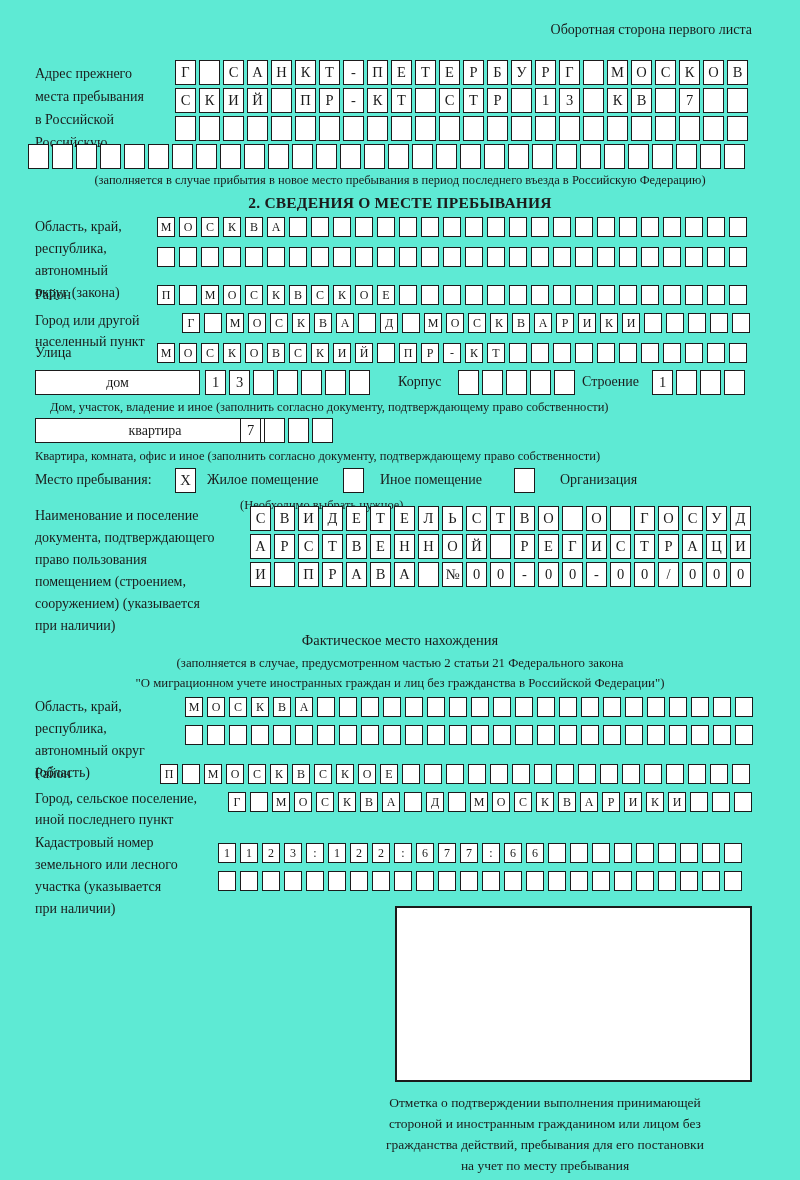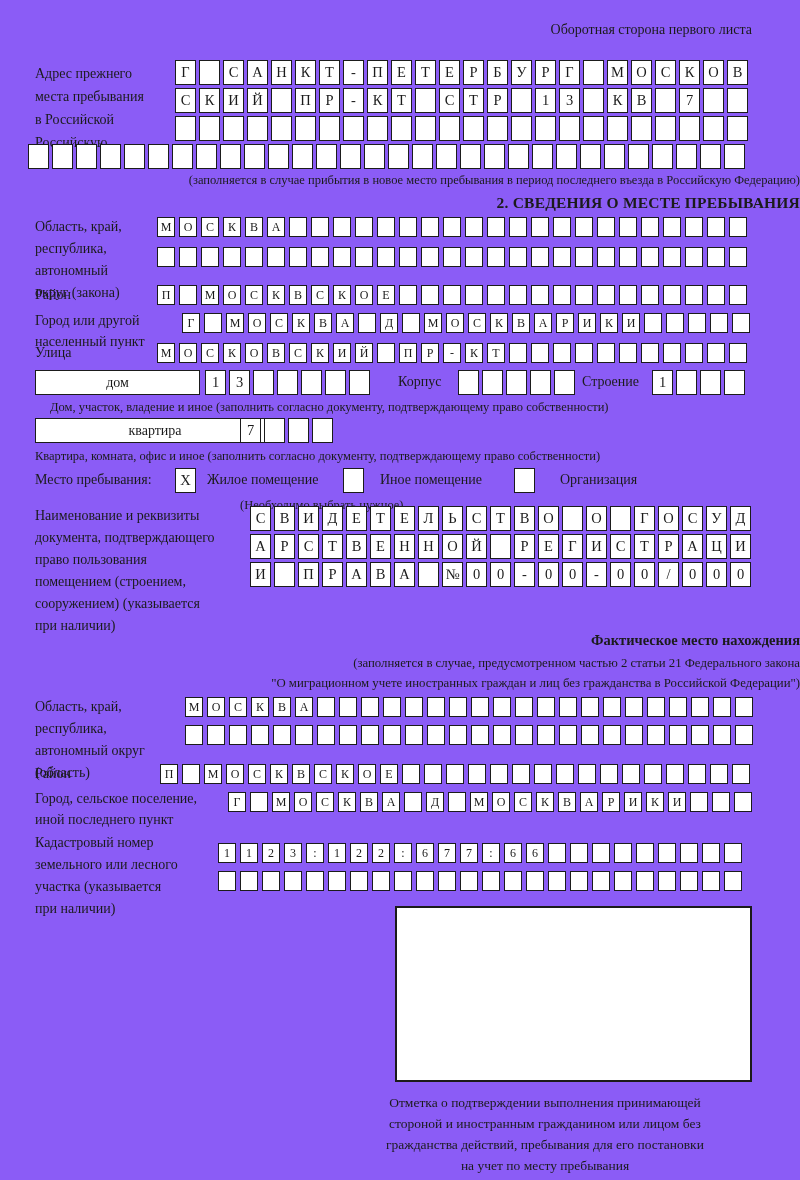--- a/index.html
+++ b/index.html
@@ -1,31 +1,31 @@
 <!DOCTYPE html>
 <html><head>
 <meta charset="utf-8">
 <style>
   *{box-sizing:border-box;margin:0;padding:0}
   html,body{background:#fff}
   body{width:800px;height:1180px;font-family:"Liberation Serif","DejaVu Serif",serif;color:#1b1b1b;overflow:hidden}
-  .page{position:relative;width:800px;height:1180px;background:#8b5cf6}
+  .page{position:relative;width:800px;height:1180px;background:#5eead4}
   .abs{position:absolute}
-  .center{left:0;width:800px;text-align:right}
+  .center{left:0;width:800px;text-align:center}
   .cells{display:flex}
   .cell{flex:none;width:21px;height:25px;border:1.5px solid #1b1b1b;margin-right:3px;
         display:flex;align-items:center;justify-content:center;font-size:14.5px;background:#fff}
   .sm .cell,.cell.small{width:18px;height:20px;margin-right:4px;font-size:12px}
   .lbl{font-size:14px}
   .lh21 div{line-height:21px}
   .lh22 div{line-height:22px}
   .lh23 div{line-height:23px}
   .note{font-size:12.5px}
   .titlebig{font-size:15.5px;font-weight:bold;letter-spacing:.2px}
-  .titlemid{font-size:14.5px;font-weight:bold}
+  .titlemid{font-size:14.5px;font-weight:normal}
   .labelbox{border:1.5px solid #1b1b1b;height:25px;display:flex;align-items:center;justify-content:center;font-size:14px;background:#fff}
   .stampbox{border:2px solid #1b1b1b;background:#fff}
   .stampnote{font-size:13.5px;text-align:center}
   .stampnote div{line-height:21px}
 </style>
 </head>
 <body>
 
 <div class="page">
 
@@ -350,21 +350,21 @@
   <div class="abs lbl" style="top:472px;left:35px">Место пребывания:</div>
   <div class="abs cell" style="top:468px;left:175px">X</div>
   <div class="abs lbl" style="top:472px;left:207px">Жилое помещение</div>
   <div class="abs cell" style="top:468px;left:343px"></div>
   <div class="abs lbl" style="top:472px;left:380px">Иное помещение</div>
   <div class="abs cell" style="top:468px;left:514px"></div>
   <div class="abs lbl" style="top:472px;left:560px">Организация</div>
   <div class="abs note" style="top:498px;left:240px">(Необходимо выбрать нужное)</div>
 
   <div class="abs lbl lh22" style="top:505px;left:35px">
-      <div>Наименование и реквизиты</div>
+      <div>Наименование и поселение</div>
       <div>документа, подтверждающего</div>
       <div>право пользования</div>
       <div>помещением (строением,</div>
       <div>сооружением) (указывается</div>
       <div>при наличии)</div>
     </div>
   <div class="abs cells" style="top:506px;left:250px">
       <div class="cell">С</div>
       <div class="cell">В</div>
       <div class="cell">И</div>

